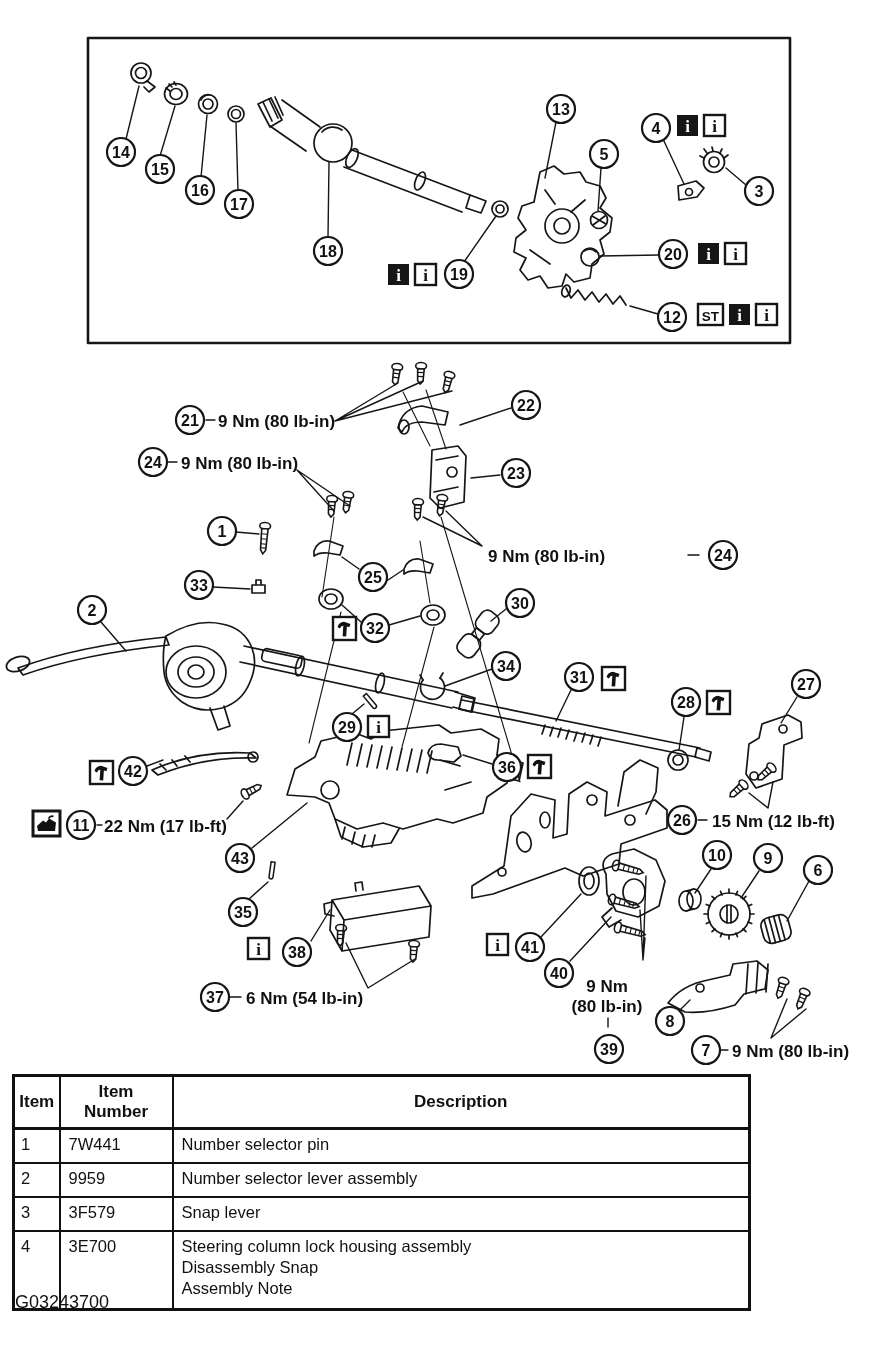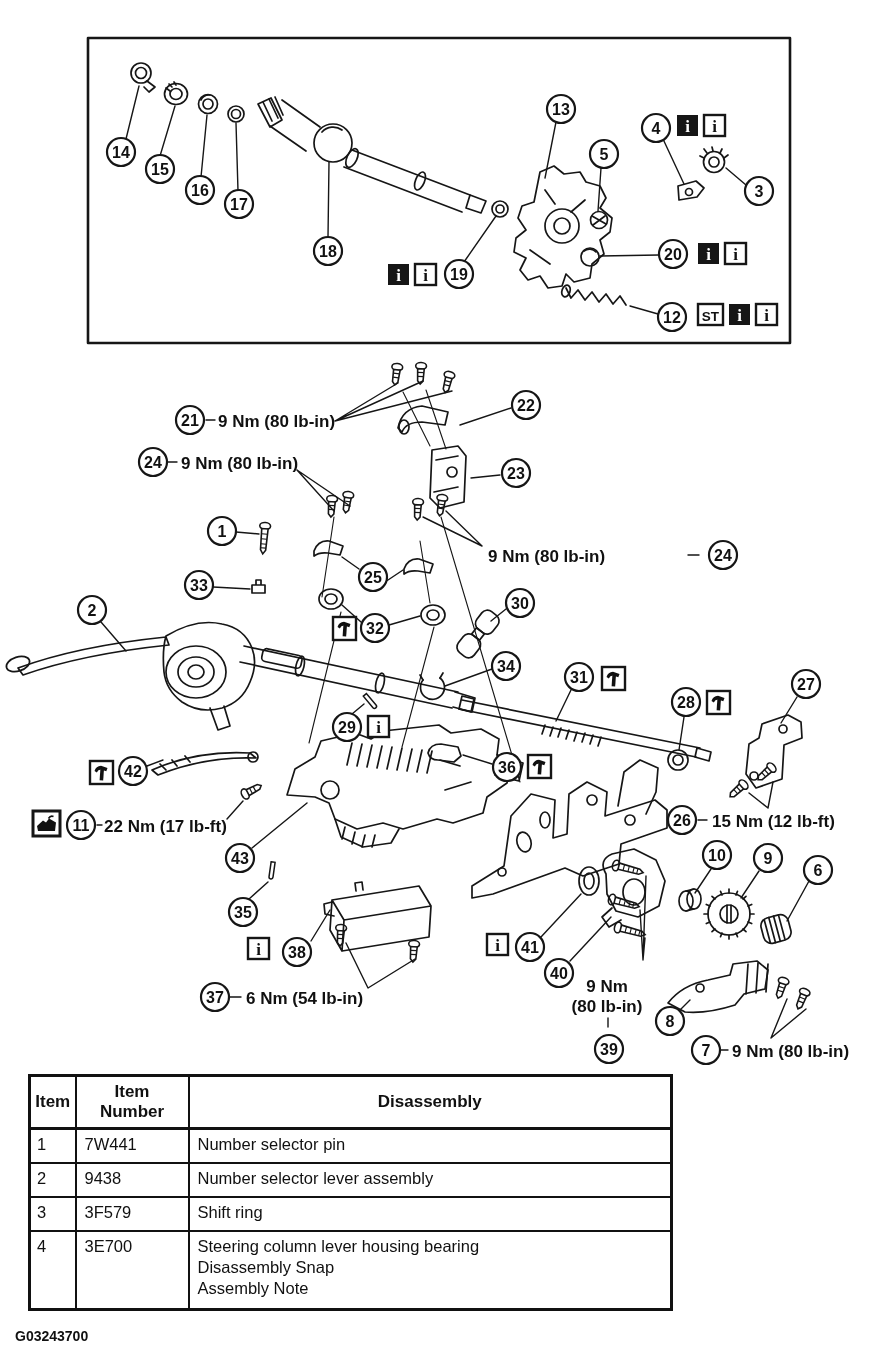--- a/index.html
+++ b/index.html
@@ -15,31 +15,31 @@
   .callout text{font-family:"Liberation Sans",sans-serif;font-weight:700;font-size:16px;
     fill:#111;text-anchor:middle;}
   .torque{font-family:"Liberation Sans",sans-serif;font-weight:700;font-size:17px;fill:#111;}
   .iconbox .bg-black{fill:#161616;stroke:none;}
   .iconbox .bg-white{fill:#fff;stroke:#161616;stroke-width:2.4;}
   .iconbox .bg-white.thick{stroke-width:3;}
   .iconbox text{text-anchor:middle;font-family:"Liberation Serif",serif;font-weight:700;}
   .iconbox .ic-white{fill:#fff;font-size:17px;}
   .iconbox .ic-black{fill:#111;font-size:17px;}
   .iconbox .ic-st{fill:#111;font-size:13.5px;font-family:"Liberation Sans",sans-serif;}
-  .tablewrap{position:absolute;left:28px;top:1074px;width:645px;}
+  .tablewrap{position:absolute;left:12px;top:1074px;width:739px;}
   table.parts{border-collapse:collapse;width:100%;border:3px solid #111;
     font-size:16.5px;}
   table.parts th{border:2.5px solid #111;border-bottom-width:3px;font-size:17px;
     font-weight:700;text-align:center;padding:5px 4px;}
   table.parts td{border:2.5px solid #111;text-align:left;vertical-align:top;
     padding:4px 8px;line-height:21px;}
   table.parts td.c-item{padding-left:6px;}
   table.parts col.c1{width:46px;} table.parts col.c2{width:113px;}
   tr.rh td{height:24px;} tr.rtall td{height:68px;}
-  .figid{position:absolute;left:15px;top:1292px;font-size:14px;font-weight:700;margin-top:36px;}
+  .figid{position:absolute;left:15px;top:1292px;font-size:18px;font-weight:400;}
 </style>
 </head>
 <body>
 
 <div class="page">
 
 <svg id="diagram-svg" width="873" height="1072" viewBox="0 0 873 1072">
   <defs>
     <g id="screw">
       <ellipse cx="0" cy="-2" rx="5.4" ry="3.5" fill="#fff" stroke="#161616" stroke-width="1.6"></ellipse>
@@ -517,50 +517,50 @@
   <table class="parts">
     <colgroup>
           <col class="c1">
           <col class="c2">
           <col class="c3">
         </colgroup>
     <thead>
       <tr>
         <th>Item</th>
         <th>Item Number</th>
-        <th>Disassembly</th>
+        <th>Description</th>
       </tr>
     </thead>
     <tbody id="parts-tbody">
           <tr class="rh">
             <td class="c-item">1</td>
             <td>7W441</td>
             <td>
               <div>Number selector pin</div>
             </td>
           </tr>
           <tr class="rh">
             <td class="c-item">2</td>
-            <td>9438</td>
+            <td>9959</td>
             <td>
               <div>Number selector lever assembly</div>
             </td>
           </tr>
           <tr class="rh">
             <td class="c-item">3</td>
             <td>3F579</td>
             <td>
-              <div>Shift ring</div>
+              <div>Snap lever</div>
             </td>
           </tr>
           <tr class="rtall">
             <td class="c-item">4</td>
             <td>3E700</td>
             <td>
-              <div>Steering column lever housing bearing</div>
+              <div>Steering column lock housing assembly</div>
               <div>Disassembly Snap</div>
               <div>Assembly Note</div>
             </td>
           </tr>
         </tbody>
   </table>
 </div>
 
 <div class="figid">G03243700</div>
 

